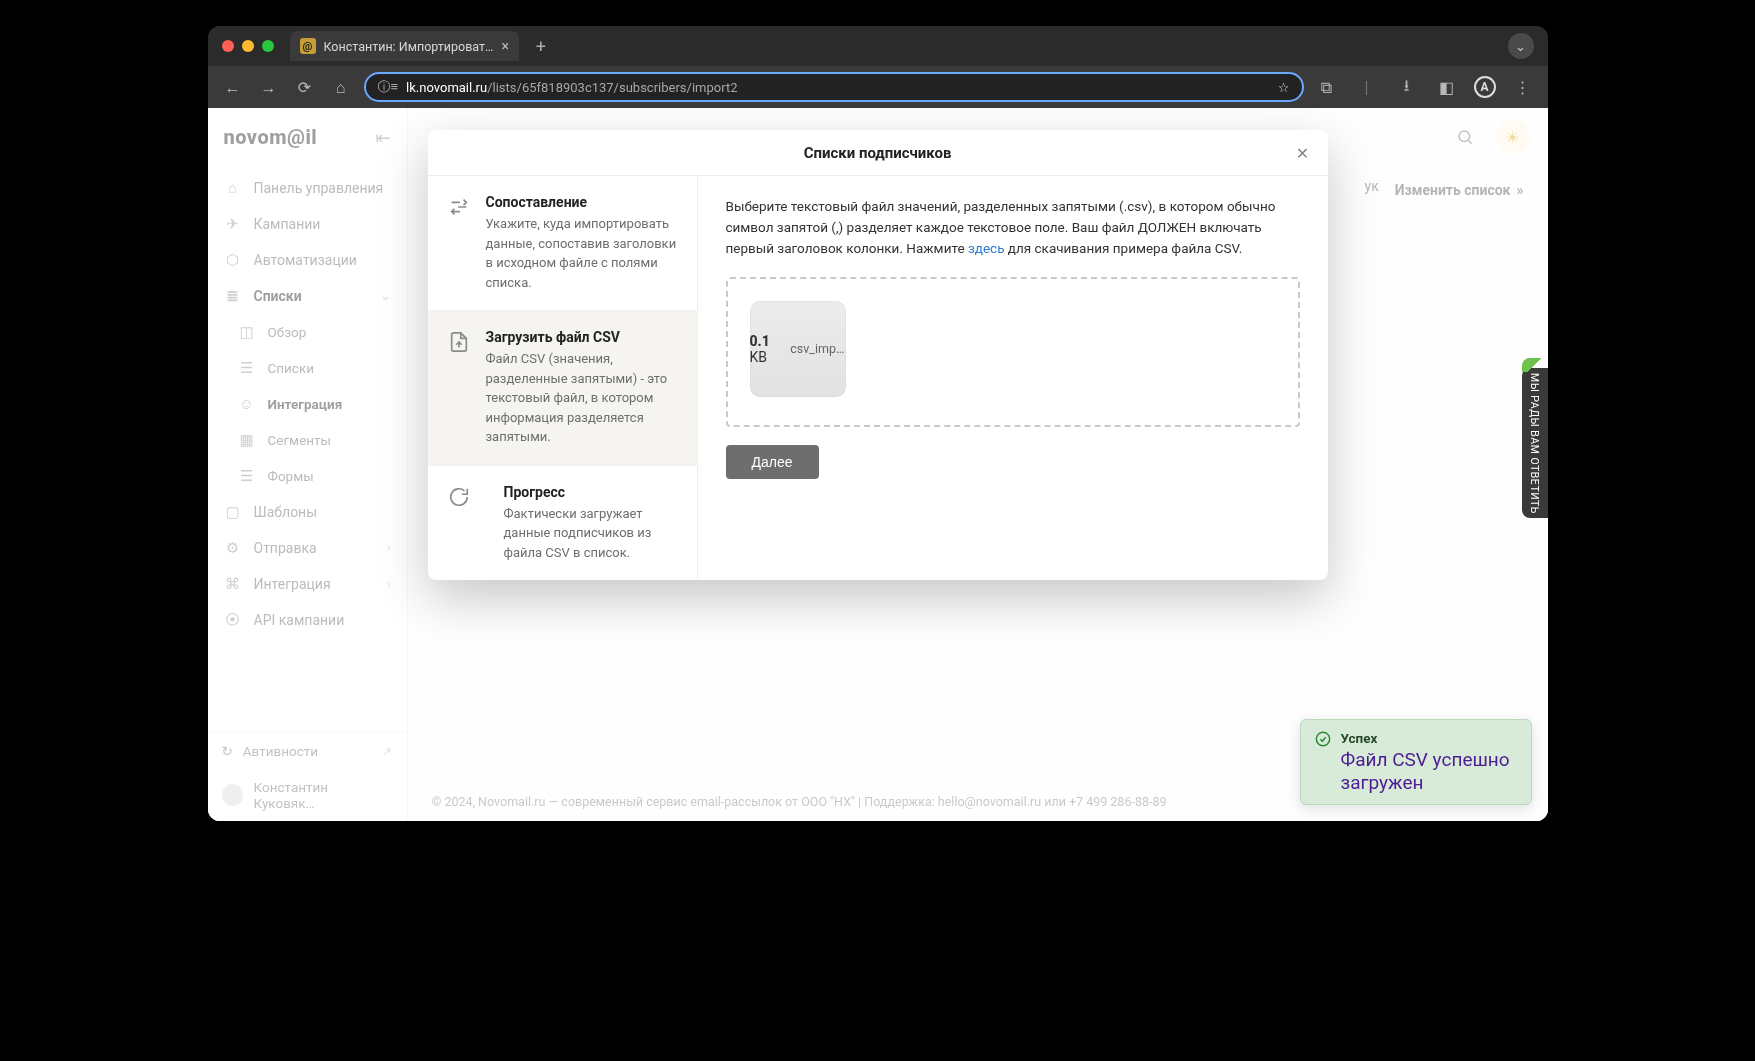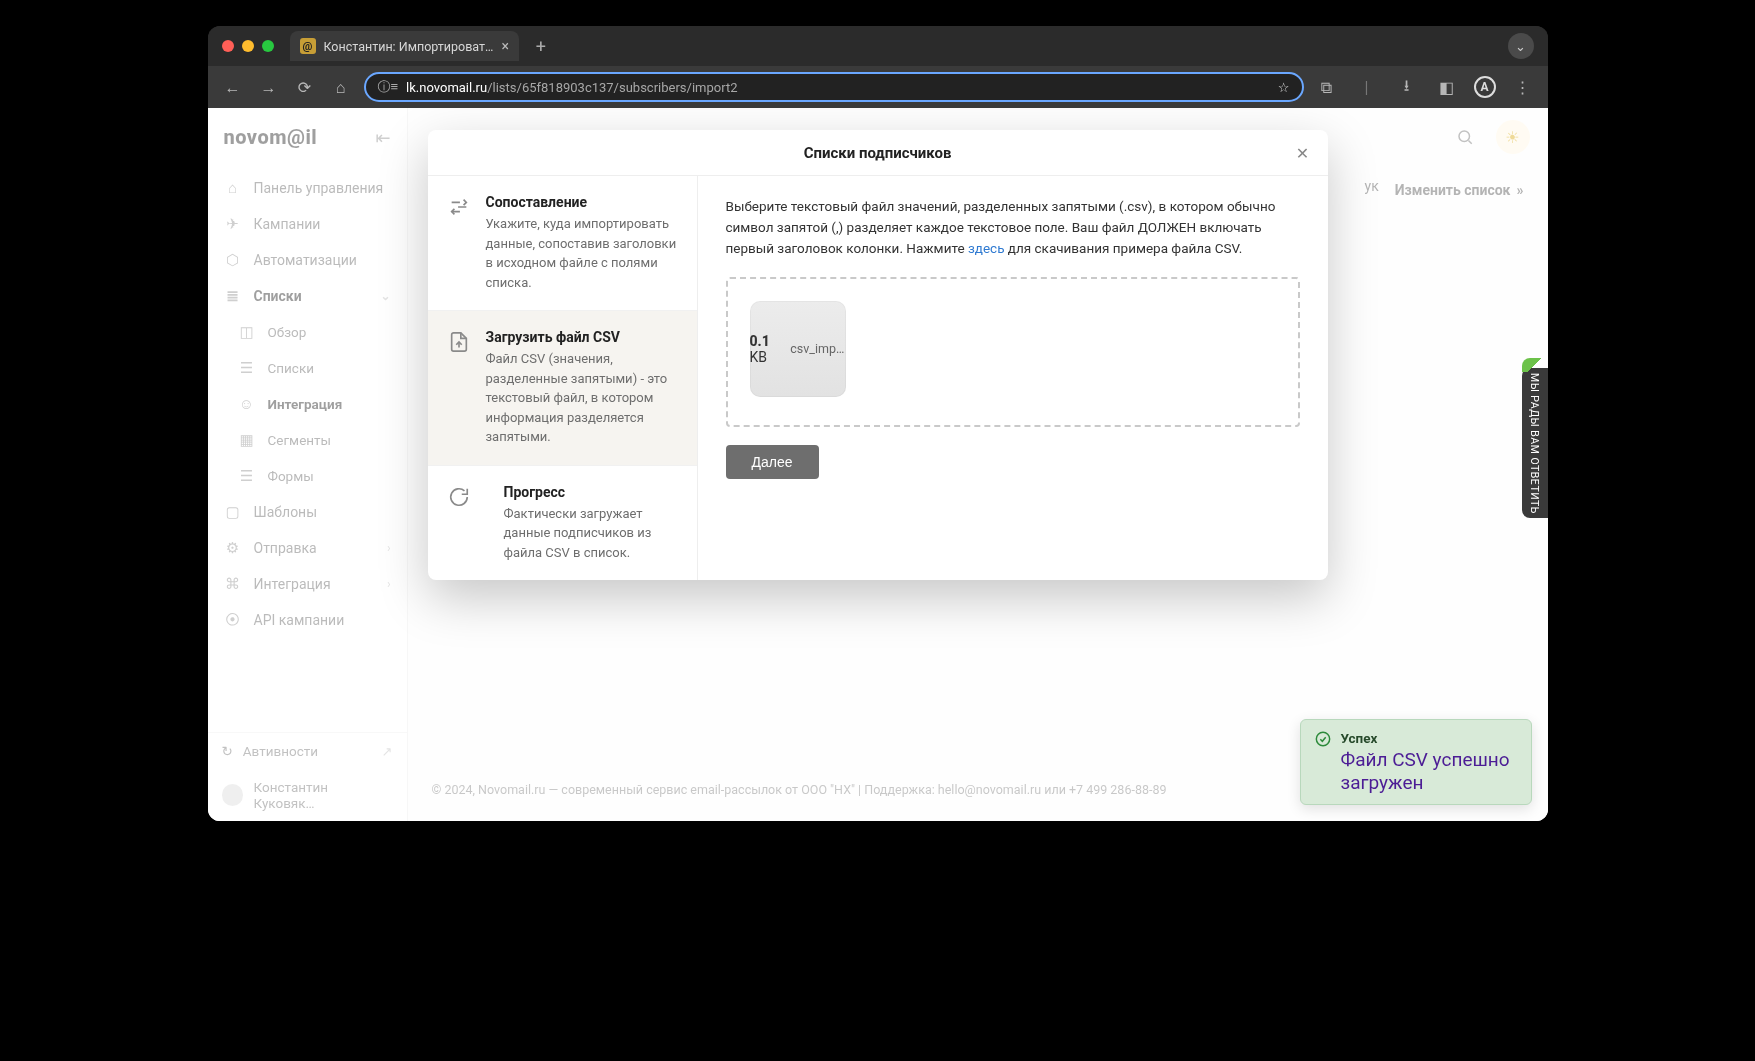--- a/index.html
+++ b/index.html
@@ -127,21 +127,21 @@
   }
   .icon-btn { width:34px;height:34px;border-radius:50%; display:flex;align-items:center;justify-content:center; color:#666; cursor:pointer;}
   .icon-btn.light { background:#fff6e0; color:#d6a400;}
   .action-row { display:flex; align-items:center; gap:16px; padding:0 24px; height:40px; font-size:14px; color:#444;}
   .action-row .spacer { flex:1; }
   .link-like { color:#444; cursor:pointer; display:flex; align-items:center; gap:6px;}
   .link-like.bold { font-weight:700;margin-top:8px; }
   .link-like .arr { font-weight:700; }
 
   .footer-bar {
-    position:absolute; bottom:12px; left:0; right:0;
+    position:absolute; bottom:0; left:0; right:0;
     height:40px; display:flex; align-items:center;
     padding:0 24px; font-size:12.5px; color:#777;
     background:#fdfdfd;
   }
 
   
   .overlay {
     position:absolute; inset:0;
     background:rgba(255,255,255,0.6);
   }

